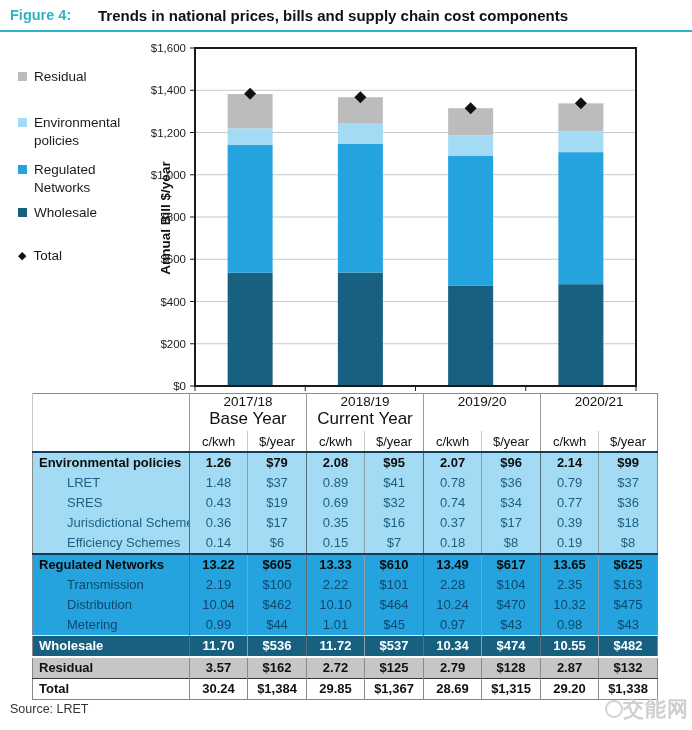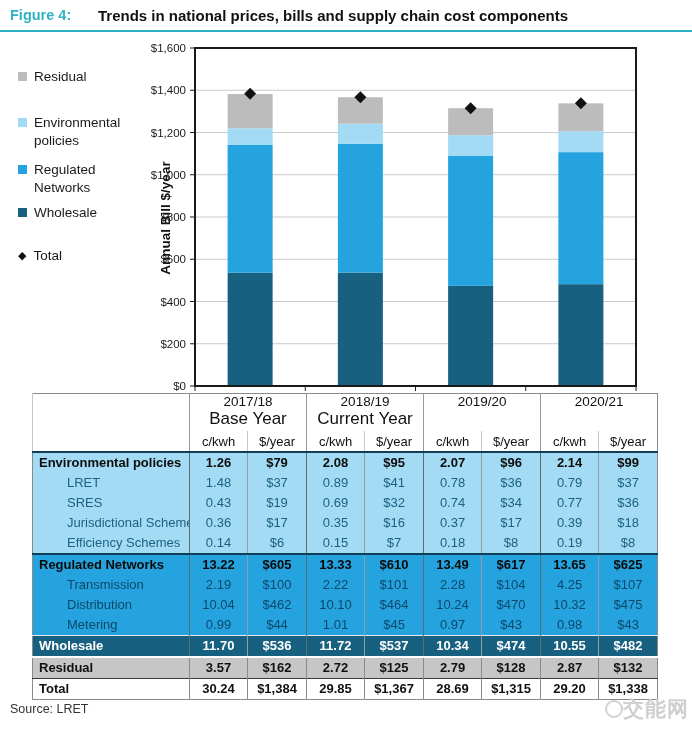--- a/index.html
+++ b/index.html
@@ -259,22 +259,22 @@
           <td class="val">$625</td>
         </tr>
         <tr class="row-reg-sub">
           <td class="lbl indent">Transmission</td>
           <td class="val group-start">2.19</td>
           <td class="val">$100</td>
           <td class="val group-start">2.22</td>
           <td class="val">$101</td>
           <td class="val group-start">2.28</td>
           <td class="val">$104</td>
-          <td class="val group-start">4.25</td>
-          <td class="val">$107</td>
+          <td class="val group-start">2.35</td>
+          <td class="val">$163</td>
         </tr>
         <tr class="row-reg-sub">
           <td class="lbl indent">Distribution</td>
           <td class="val group-start">10.04</td>
           <td class="val">$462</td>
           <td class="val group-start">10.10</td>
           <td class="val">$464</td>
           <td class="val group-start">10.24</td>
           <td class="val">$470</td>
           <td class="val group-start">10.32</td>

